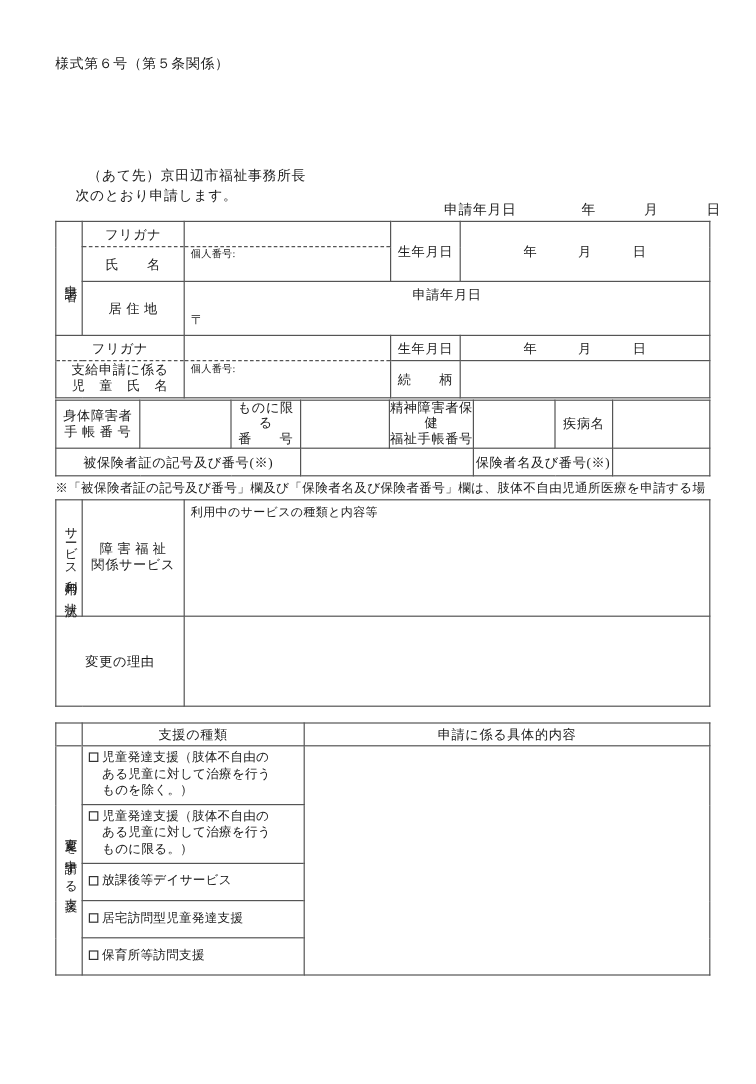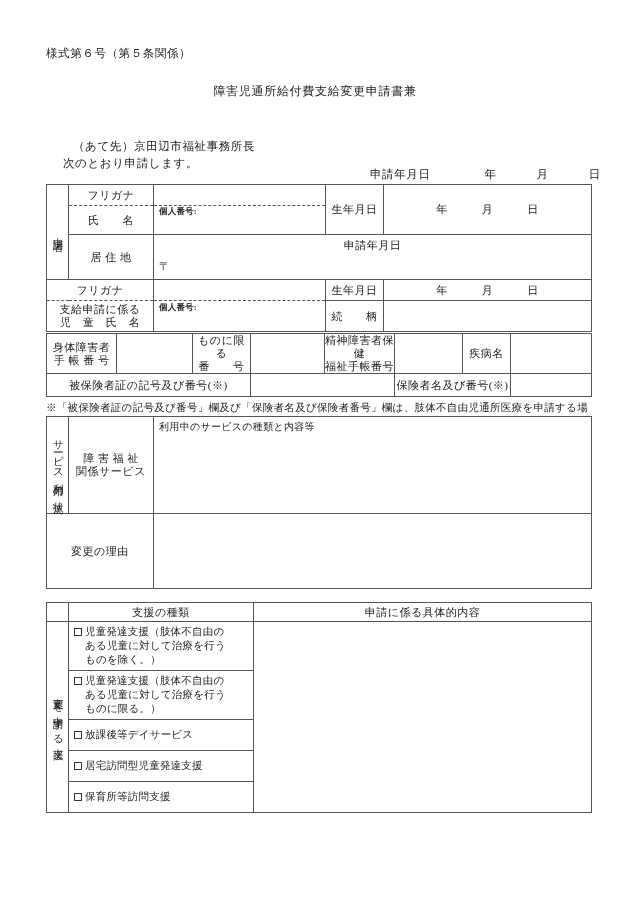--- a/index.html
+++ b/index.html
@@ -112,21 +112,20 @@
   .no-top { border-top: none !important; }
   .no-bottom { border-bottom: none !important; }
   .two-line {
     line-height: 13px;
     padding: 2px 0;
   }
   .tiny { font-size: 8.5px; letter-spacing: 0.2px; }
   .small-num {
     font-size: 8.5px;
     letter-spacing: 0.2px;
-    font-weight: bold;
   }
   .corner-label {
     position: relative;
     height: 100%;
   }
   .corner-label .txt {
     position: absolute;
     left: 5px;
     bottom: 2px;
     font-size: 8.5px;
@@ -200,21 +199,20 @@
   }
 </style>
 </head>
 <body>
 
 <div class="page">
 
   <div class="form-no">様式第６号（第５条関係）</div>
 
   <div class="title-block">
-    <div class="title-line">障害児通所給付費支給変更申請書兼</div>
   </div>
 
   <div class="addressee">（あて先）京田辺市福祉事務所長</div>
   <div class="declaration">次のとおり申請します。</div>
 
   <div class="apply-date">
     <span class="lbl">申請年月日</span><span class="y">年</span><span class="m">月</span><span class="d">日</span>
   </div>
 
   <table class="tbl" style="left:46px; top:184px; width:545px;padding-left:43px;">

